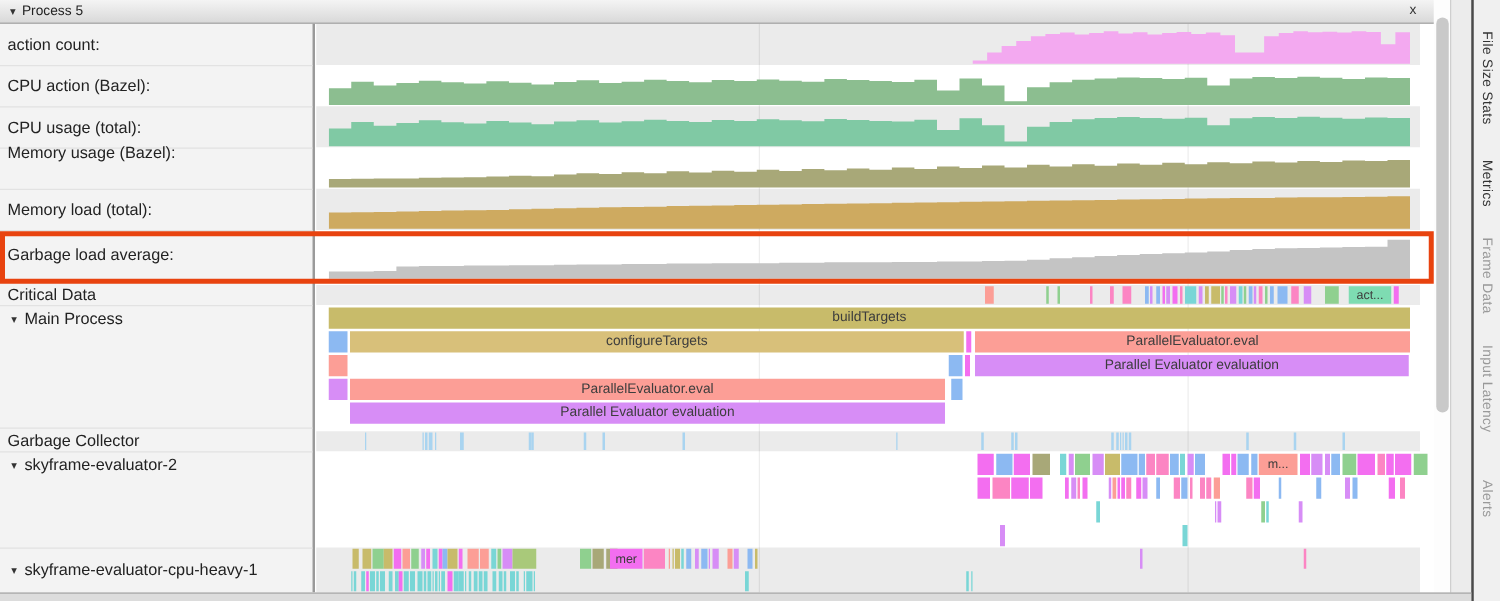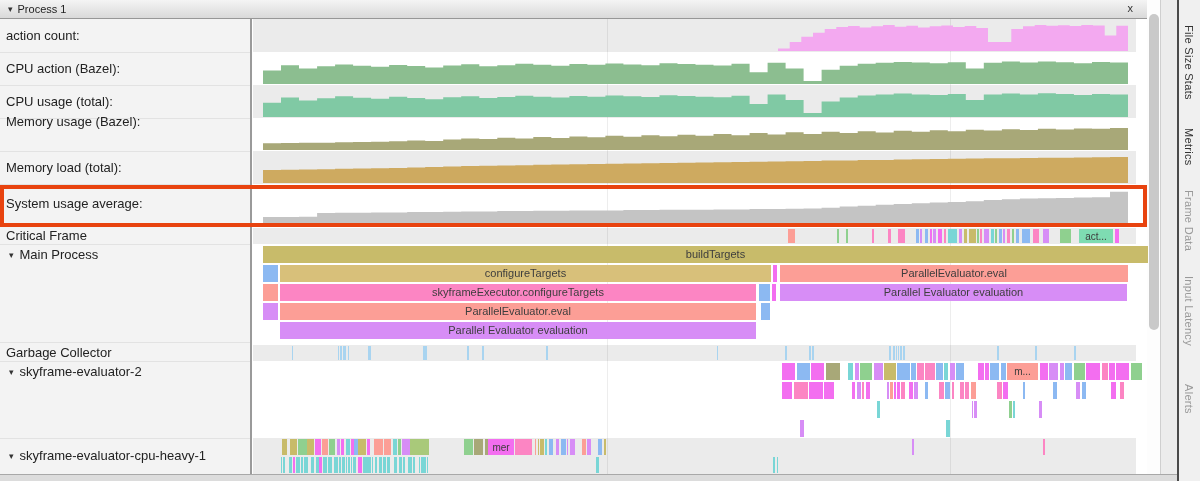--- a/index.html
+++ b/index.html
@@ -42,21 +42,21 @@
        letter-spacing:0.3px;cursor:default;}
   .hscroll{position:absolute;left:0;top:474px;width:1177px;height:7px;background:#dcdcdc;
            border-top:1px solid #a8a8a8;box-sizing:border-box;z-index:8;}
 </style>
 </head>
 <body>
 
 <div class="app">
   <div class="header">
     <span class="arrow">▾</span>
-    <span>Process 1</span>
+    <span>Process 5</span>
     <span class="close">x</span>
   </div>
 
   <div class="tracks" id="tracks">
       <div class="left-panel"></div>
       <div class="divider"></div>
       <div class="band" style="top: 0px; height: 33px; background: rgb(235, 235, 235);"></div>
       <div class="sep" style="top: 33px;"></div>
       <div class="band" style="top: 33px; height: 33px; background: rgb(255, 255, 255);"></div>
       <div class="sep" style="top: 66px;"></div>
@@ -89,24 +89,24 @@
       <div class="rowlabel" style="top: 74.5px;">
         <span>CPU usage (total):</span>
       </div>
       <div class="rowlabel" style="top: 95px;">
         <span>Memory usage (Bazel):</span>
       </div>
       <div class="rowlabel" style="top: 140.5px;">
         <span>Memory load (total):</span>
       </div>
       <div class="rowlabel" style="top: 177px;">
-        <span>System usage average:</span>
+        <span>Garbage load average:</span>
       </div>
       <div class="rowlabel" style="top: 209px;">
-        <span>Critical Frame</span>
+        <span>Critical Data</span>
       </div>
       <div class="rowlabel" style="top: 228px;">
         <span class="tri">▾</span>
         <span>Main Process</span>
       </div>
       <div class="rowlabel" style="top: 326px;">
         <span>Garbage Collector</span>
       </div>
       <div class="rowlabel" style="top: 345px;">
         <span class="tri">▾</span>
@@ -160,27 +160,26 @@
       <div class="slice sm" style="left: 1003px; top: 210px; width: 2px; height: 14px; background: rgb(215, 141, 246);"></div>
       <div class="slice sm" style="left: 1007px; top: 210px; width: 3px; height: 14px; background: rgb(252, 133, 195);"></div>
       <div class="slice sm" style="left: 1012px; top: 210px; width: 2px; height: 14px; background: rgb(143, 208, 143);"></div>
       <div class="slice sm" style="left: 1016px; top: 210px; width: 3px; height: 14px; background: rgb(140, 185, 242);"></div>
       <div class="slice sm" style="left: 1022px; top: 210px; width: 8px; height: 14px; background: rgb(140, 185, 242);"></div>
       <div class="slice sm" style="left: 1033px; top: 210px; width: 6px; height: 14px; background: rgb(252, 133, 195);"></div>
       <div class="slice sm" style="left: 1043px; top: 210px; width: 6px; height: 14px; background: rgb(215, 141, 246);"></div>
       <div class="slice sm" style="left: 1060px; top: 210px; width: 11px; height: 14px; background: rgb(143, 208, 143);"></div>
       <div class="slice sm" style="left: 1079px; top: 210px; width: 34px; height: 14px; background: rgb(126, 220, 178);">act...</div>
       <div class="slice sm" style="left: 1115px; top: 210px; width: 4px; height: 14px; background: rgb(243, 110, 240);"></div>
-      <div class="slice" style="left: 263px; top: 227px; width: 865px; height: 16.5px; background: rgb(200, 187, 106); padding-left: 20px;">buildTargets</div>
+      <div class="slice" style="left: 263px; top: 227px; width: 865px; height: 16.5px; background: rgb(200, 187, 106);">buildTargets</div>
       <div class="slice" style="left: 263px; top: 246px; width: 15px; height: 16.5px; background: rgb(140, 185, 242);"></div>
       <div class="slice" style="left: 280px; top: 246px; width: 491px; height: 16.5px; background: rgb(216, 192, 122);">configureTargets</div>
       <div class="slice" style="left: 773px; top: 246px; width: 4px; height: 16.5px; background: rgb(243, 110, 240);"></div>
       <div class="slice" style="left: 780px; top: 246px; width: 348px; height: 16.5px; background: rgb(252, 158, 150);">ParallelEvaluator.eval</div>
       <div class="slice" style="left: 263px; top: 265px; width: 15px; height: 16.5px; background: rgb(252, 158, 150);"></div>
-      <div class="slice" style="left: 280px; top: 265px; width: 476px; height: 16.5px; background: rgb(252, 133, 195);">skyframeExecutor.configureTargets</div>
       <div class="slice" style="left: 759px; top: 265px; width: 11px; height: 16.5px; background: rgb(140, 185, 242);"></div>
       <div class="slice" style="left: 772px; top: 265px; width: 4px; height: 16.5px; background: rgb(243, 110, 240);"></div>
       <div class="slice" style="left: 780px; top: 265px; width: 347px; height: 16.5px; background: rgb(215, 141, 246);">Parallel Evaluator evaluation</div>
       <div class="slice" style="left: 263px; top: 284px; width: 15px; height: 16.5px; background: rgb(215, 141, 246);"></div>
       <div class="slice" style="left: 280px; top: 284px; width: 476px; height: 16.5px; background: rgb(252, 158, 150);">ParallelEvaluator.eval</div>
       <div class="slice" style="left: 761px; top: 284px; width: 9px; height: 16.5px; background: rgb(140, 185, 242);"></div>
       <div class="slice" style="left: 280px; top: 303px; width: 476px; height: 16.5px; background: rgb(215, 141, 246);">Parallel Evaluator evaluation</div>
       <div class="slice sm" style="left: 292px; top: 327px; width: 1.09294px; height: 14px; background: rgb(169, 212, 240);"></div>
       <div class="slice sm" style="left: 337.895px; top: 327px; width: 1.23392px; height: 14px; background: rgb(169, 212, 240);"></div>
       <div class="slice sm" style="left: 340.407px; top: 327px; width: 1.55194px; height: 14px; background: rgb(169, 212, 240);"></div>

